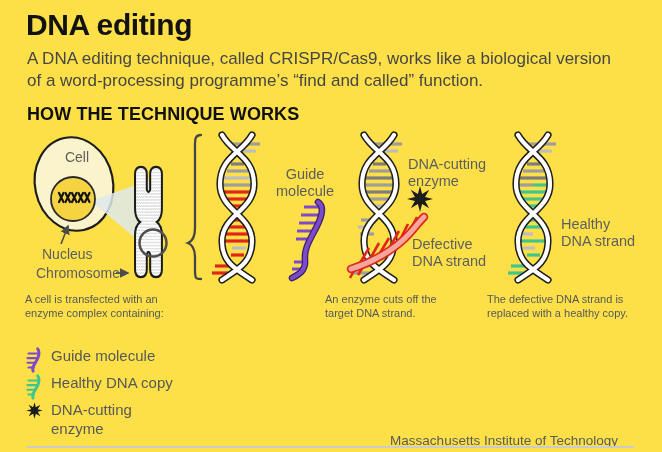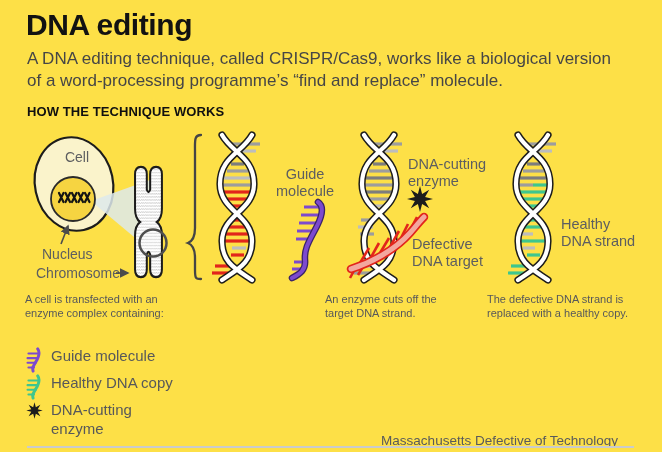--- a/index.html
+++ b/index.html
@@ -1,21 +1,21 @@
 <!DOCTYPE html>
 <html style="--ink: #1c1c1c; --text-gray: #57585a; --label-gray: #5d5e60; --red: #e2251b; --pink: #f3a79f; --purple: #7d4ace; --purple-dark: #3c2368; --green: #3ec68e; --cell-yellow: #faf3cb; --nucleus-yellow: #f6d441; --cone-blue: #dde9ec; --chromo-gray: #c6c6c6; --rung-dark: #7d7d7d; --rung-mid: #9d9d9d; --rung-light: #bdbdbd; --rule-gray: #c9cbcc;"><head>
 <meta charset="utf-8">
 <style>
   html,body{margin:0;padding:0;background:#fff;}
   .canvas{position:relative;width:662px;height:452px;background:#fde047;overflow:hidden;
           font-family:"Liberation Sans",sans-serif;}
   .title{position:absolute;left:26px;top:8px;font-size:30px;font-weight:700;
          color:#121212;letter-spacing:-0.4px;}
   .subtitle{position:absolute;left:27px;top:48px;font-size:17px;color:#464646;line-height:1.3;}
-  .how{position:absolute;left:27px;top:104px;font-size:13px;font-weight:700;color:#101010;letter-spacing:0.1px;}
+  .how{position:absolute;left:27px;top:104px;font-size:18px;font-weight:700;color:#101010;letter-spacing:0.1px;}
   .figure{position:absolute;left:14px;top:130px;width:662px;height:162px;}
   .figure svg{position:absolute;overflow:visible;}
   .dlabel{position:absolute;font-size:14.5px;color:var(--label-gray);line-height:1.17;}
   .center{text-align:center;}
   .svgtxt{font-family:"Liberation Sans",sans-serif;font-size:14px;fill:var(--label-gray);}
   .strand-o{fill:none;stroke:var(--ink);stroke-width:7.2;stroke-linecap:round;}
   .strand-f{fill:none;stroke:#ffffff;stroke-width:4.2;stroke-linecap:round;}
   .rung{stroke-width:3.2;}
   .rd{stroke:var(--rung-dark);} .rm{stroke:var(--rung-mid);} .rl{stroke:var(--rung-light);}
   .rr{stroke:var(--red);} .rg{stroke:var(--green);} .rp{stroke:var(--purple);}
@@ -39,21 +39,21 @@
 </style>
 </head>
 <body>
 
 <div class="canvas">
 
   <div class="title">DNA editing</div>
 
   <div class="subtitle">
     <span>A DNA editing technique, called CRISPR/Cas9, works like a biological version</span><br>
-    <span>of a word-processing programme’s “find and replace” molecule.</span>
+    <span>of a word-processing programme’s “find and called” function.</span>
   </div>
 
   <div class="how">HOW THE TECHNIQUE WORKS</div>
 
   <div class="figure">
 
     <svg style="left:20px;top:1px" width="175" height="158" viewBox="0 0 175 158">
       <defs>
         <pattern id="zig" width="5" height="3.2" patternUnits="userSpaceOnUse">
           <rect width="5" height="3.2" fill="#ffffff"></rect>
@@ -169,21 +169,21 @@
         <line class="rib-rung" x1="61" y1="101" x2="69" y2="86"></line>
         <path class="ribbon-o" d="M3,138 C22,132 46,120 62,102 C68,95 72,90 76,86"></path>
         <path class="ribbon-f" d="M3,138 C22,132 46,120 62,102 C68,95 72,90 76,86"></path>
       </g>
       <g transform="translate(57,53)">
         <polygon class="star" points="28,15 20.1,12.9 24.2,5.8 17.1,9.9 15,2 12.9,9.9 5.8,5.8 9.9,12.9 2,15 9.9,17.1 5.8,24.2 12.9,20.1 15,28 17.1,20.1 24.2,24.2 20.1,17.1"></polygon>
       </g>
     </svg>
 
     <div class="dlabel" style="left:394px;top:26px;width:92px">DNA-cutting enzyme</div>
-    <div class="dlabel" style="left:398px;top:106px;width:85px">Defective DNA target</div>
+    <div class="dlabel" style="left:398px;top:106px;width:85px">Defective DNA strand</div>
 
     <svg style="left:488px;top:1px" width="62" height="152" viewBox="0 0 62 152">
       <g>
         <line class="rung rm" x1="24" y1="13" x2="54" y2="13"></line>
         <line class="rung rl" x1="26" y1="20" x2="50" y2="20"></line>
         <line class="rung rd" x1="25" y1="33" x2="38" y2="33"></line>
         <line class="rung rm" x1="21" y1="40" x2="42" y2="40"></line>
         <line class="rung rd" x1="18" y1="47" x2="44" y2="47"></line>
         <line class="rung rm" x1="17" y1="54" x2="31" y2="54"></line>
         <line class="rung rg" x1="31" y1="54" x2="45" y2="54"></line>
@@ -248,17 +248,17 @@
         <svg width="19" height="19" viewBox="0 0 30 30">
           <polygon class="star" points="28,15 20.1,12.9 24.2,5.8 17.1,9.9 15,2 12.9,9.9 5.8,5.8 9.9,12.9 2,15 9.9,17.1 5.8,24.2 12.9,20.1 15,28 17.1,20.1 24.2,24.2 20.1,17.1"></polygon>
         </svg>
       </span>
       <span style="width:100px">DNA-cutting enzyme</span>
     </div>
   </div>
 
   <div class="sources">
     <br>
-    <span>Massachusetts Defective of Technology</span>
+    <span>Massachusetts Institute of Technology</span>
   </div>
 
   <div class="rule"></div>
 </div>
 
 </body></html>

